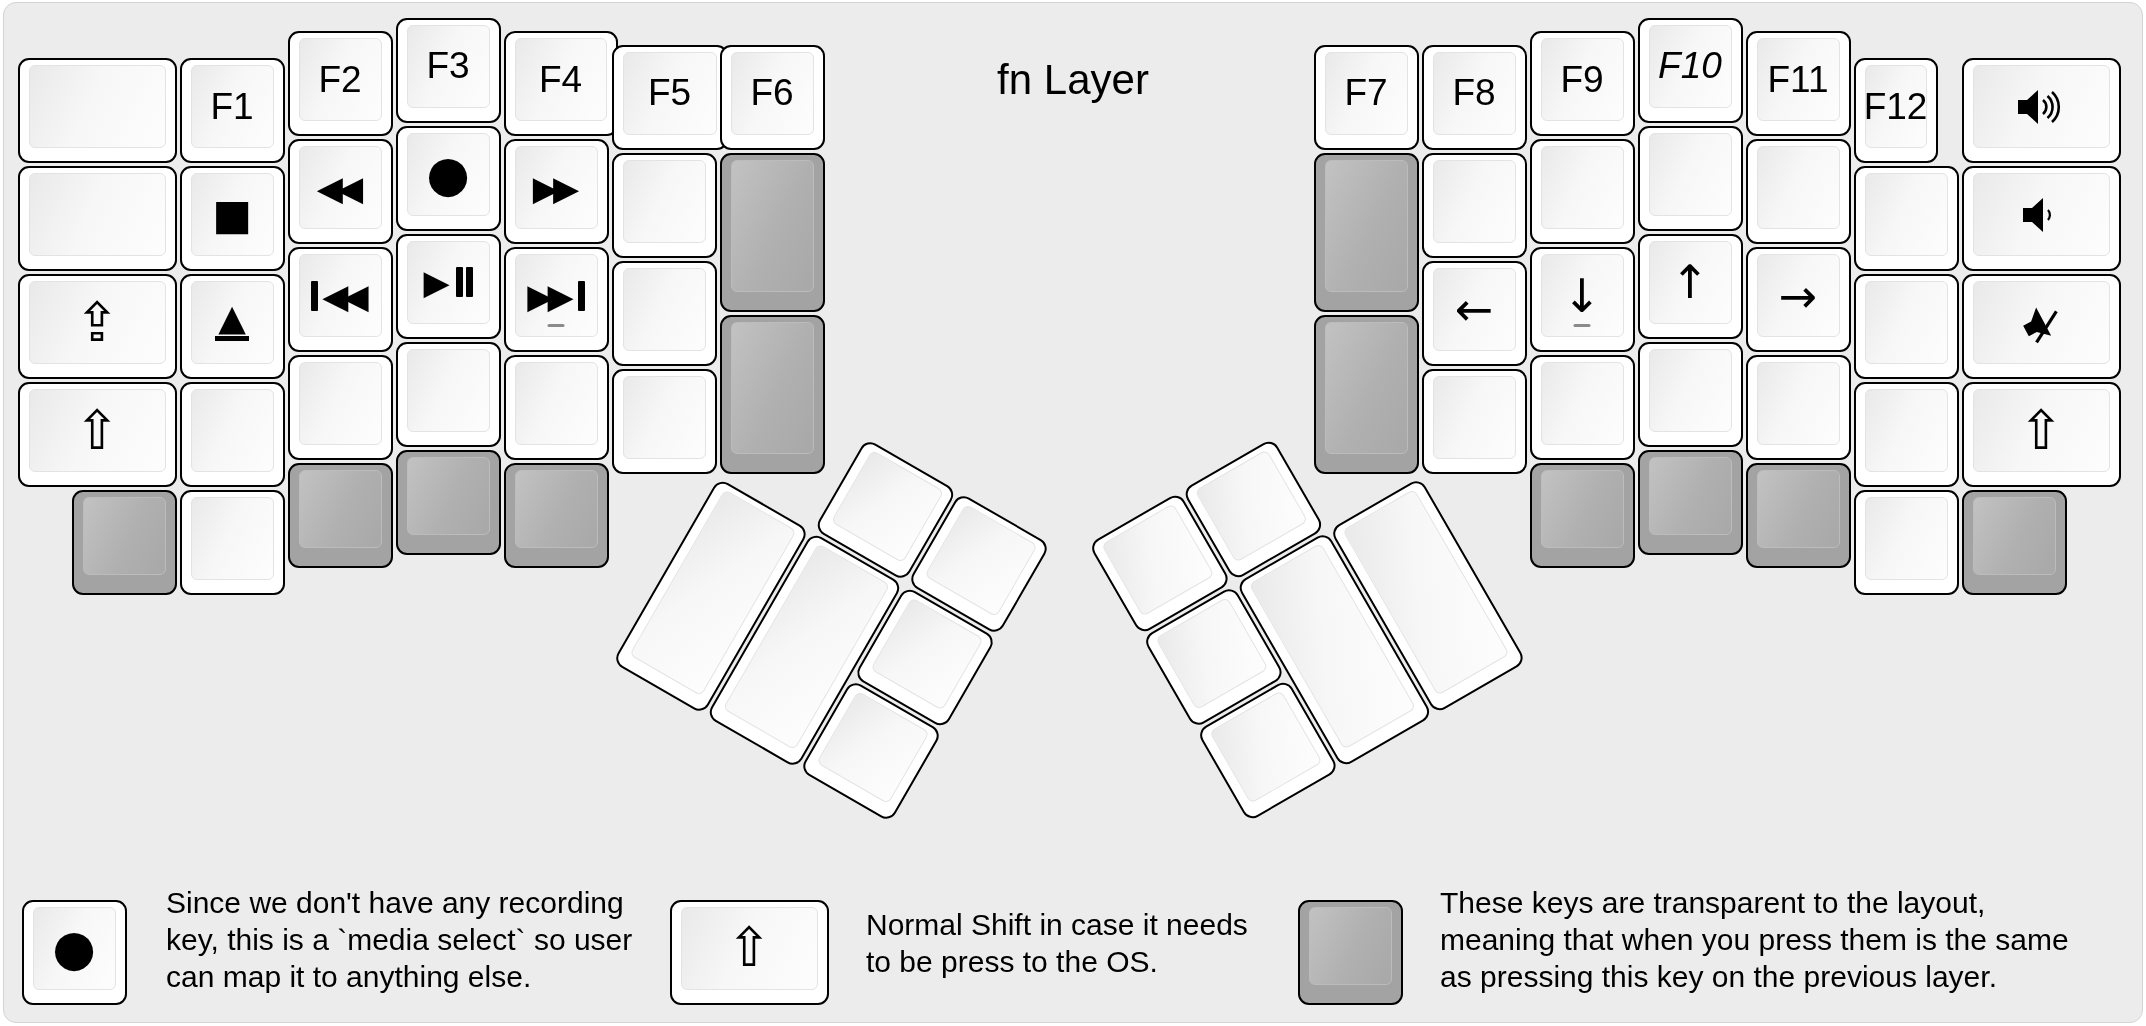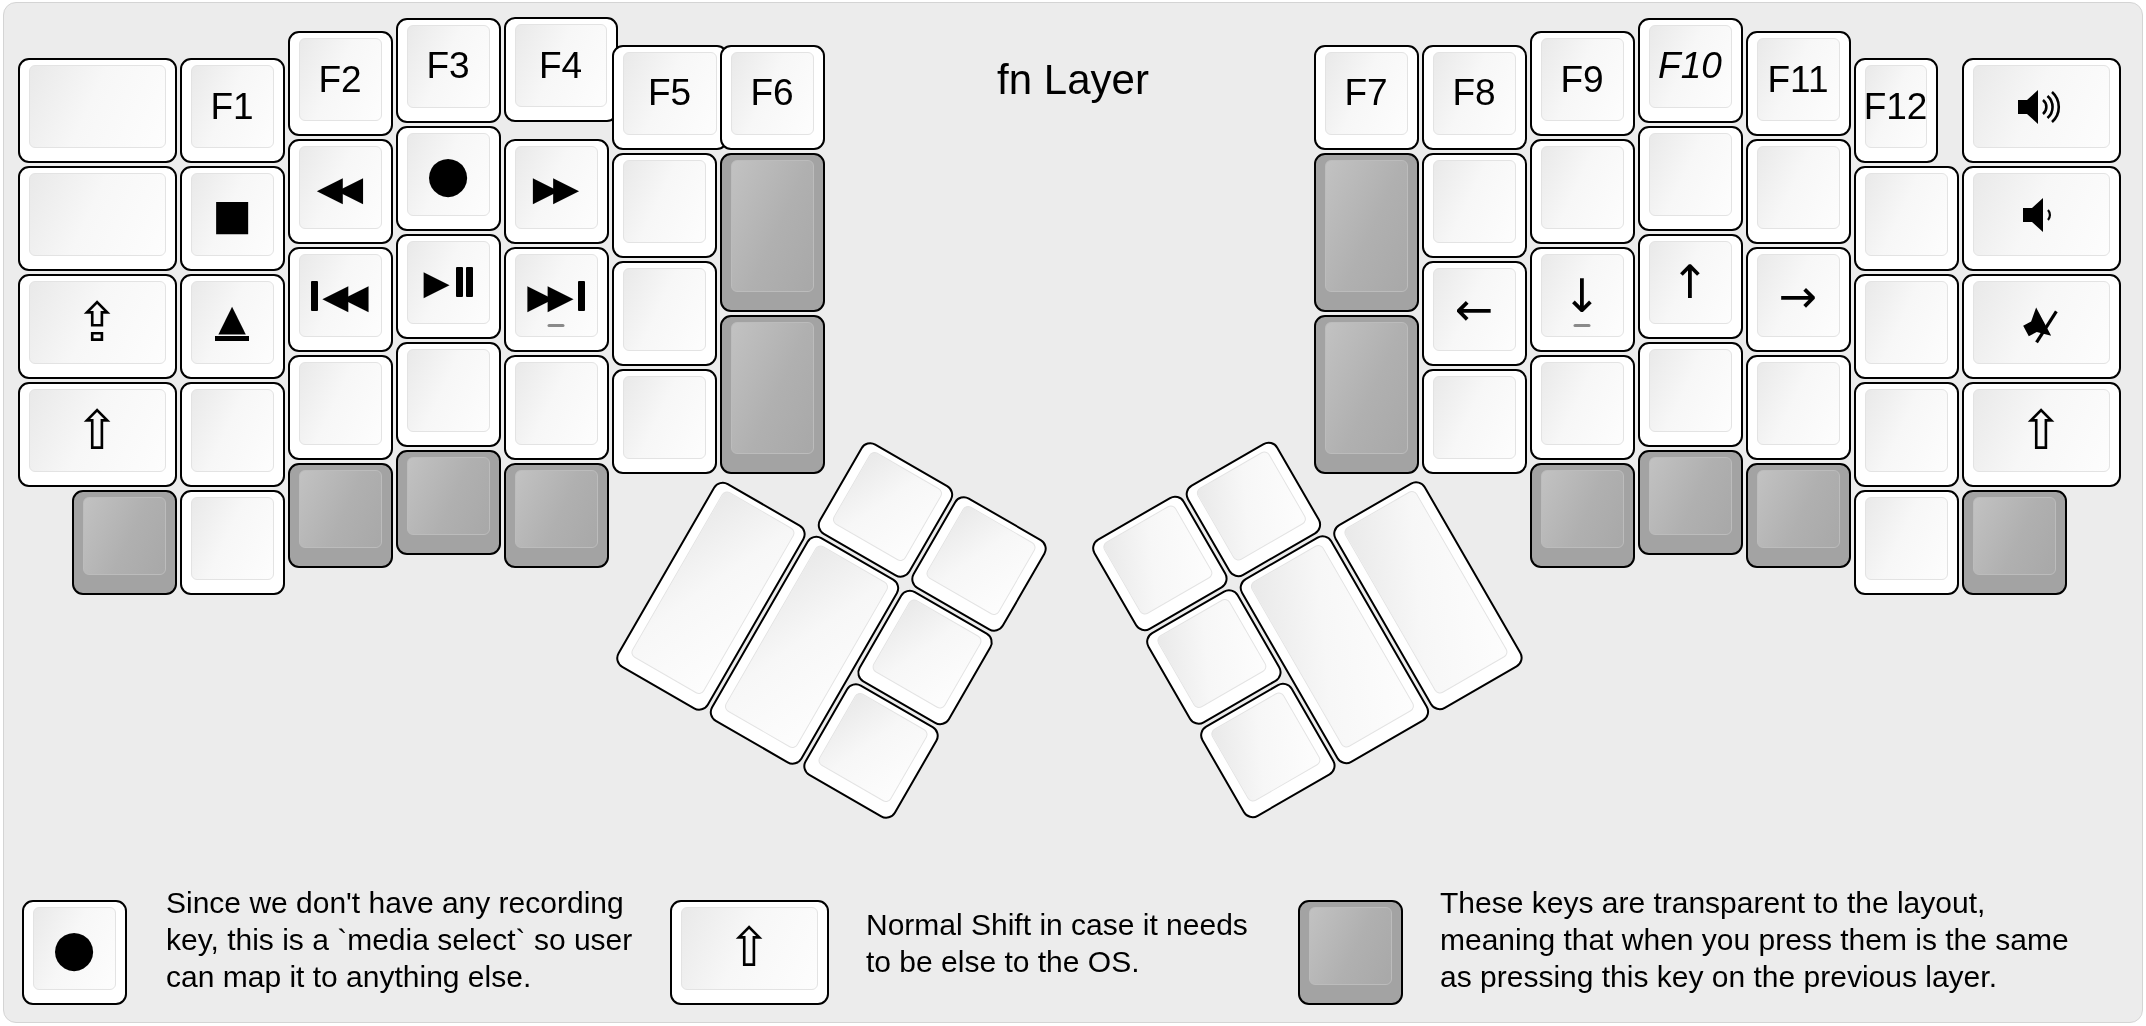--- a/index.html
+++ b/index.html
@@ -124,21 +124,21 @@
           <span class="g media">
             <span class="tri">▶</span>
             <span class="vbar" style="margin-left:3px"></span>
             <span class="vbar"></span>
           </span>
         </div>
       </div>
       <div class="key" style="left: 395.5px; top: 341.5px; width: 105px; height: 105px;">
         <div class="cap"></div>
       </div>
-      <div class="key" style="left: 503.5px; top: 17px; width: 114px; height: 105px;">
+      <div class="key" style="left: 503.5px; top: 31px; width: 114px; height: 105px;">
         <div class="cap">
           <span class="klabel">F4</span>
         </div>
       </div>
       <div class="key" style="left: 503.5px; top: 139px; width: 105px; height: 105px;">
         <div class="cap">
           <span class="g media">
             <span class="tri">▶</span>
             <span class="tri t2">▶</span>
           </span>
@@ -394,21 +394,21 @@
         </div>
       </div>
       <div class="legend-item">
         <div class="key" style="left: 669.5px; top: 899.5px; width: 159px; height: 105px;">
           <div class="cap">
             <span class="g txt-shift">⇧</span>
           </div>
         </div>
         <div class="legend-text" style="left: 866px; top: 906px;">
           <div class="legend-line">Normal Shift in case it needs</div>
-          <div class="legend-line">to be else to the OS.</div>
+          <div class="legend-line">to be press to the OS.</div>
         </div>
       </div>
       <div class="legend-item">
         <div class="key gray" style="left: 1297.5px; top: 899.5px; width: 105px; height: 105px;">
           <div class="cap"></div>
         </div>
         <div class="legend-text" style="left: 1440px; top: 884px;">
           <div class="legend-line">These keys are transparent to the layout,</div>
           <div class="legend-line">meaning that when you press them is the same</div>
           <div class="legend-line">as pressing this key on the previous layer.</div>

